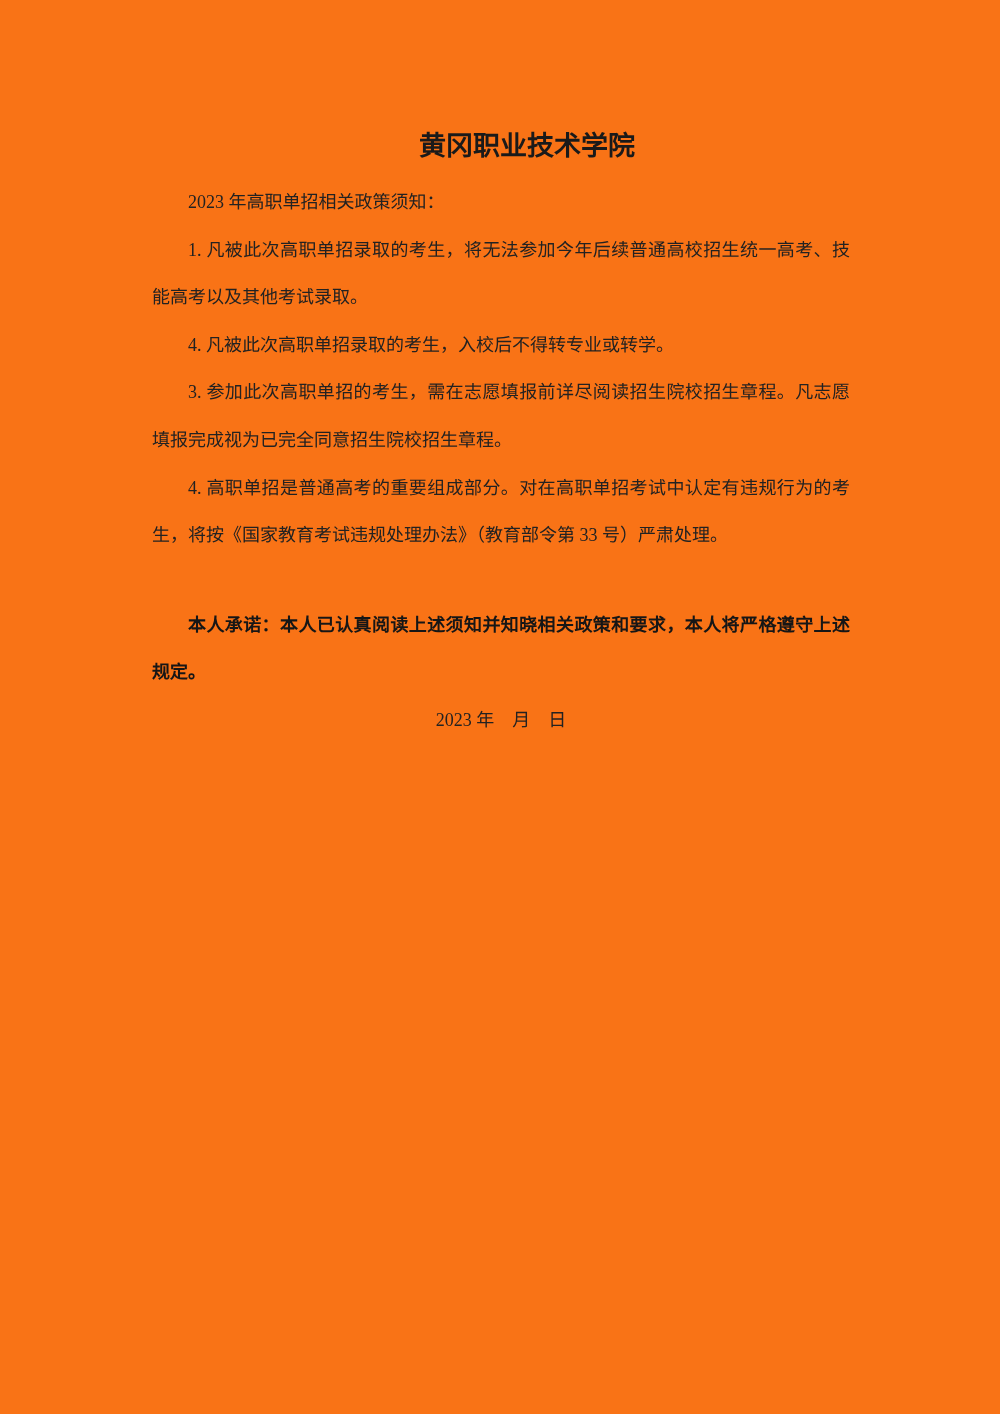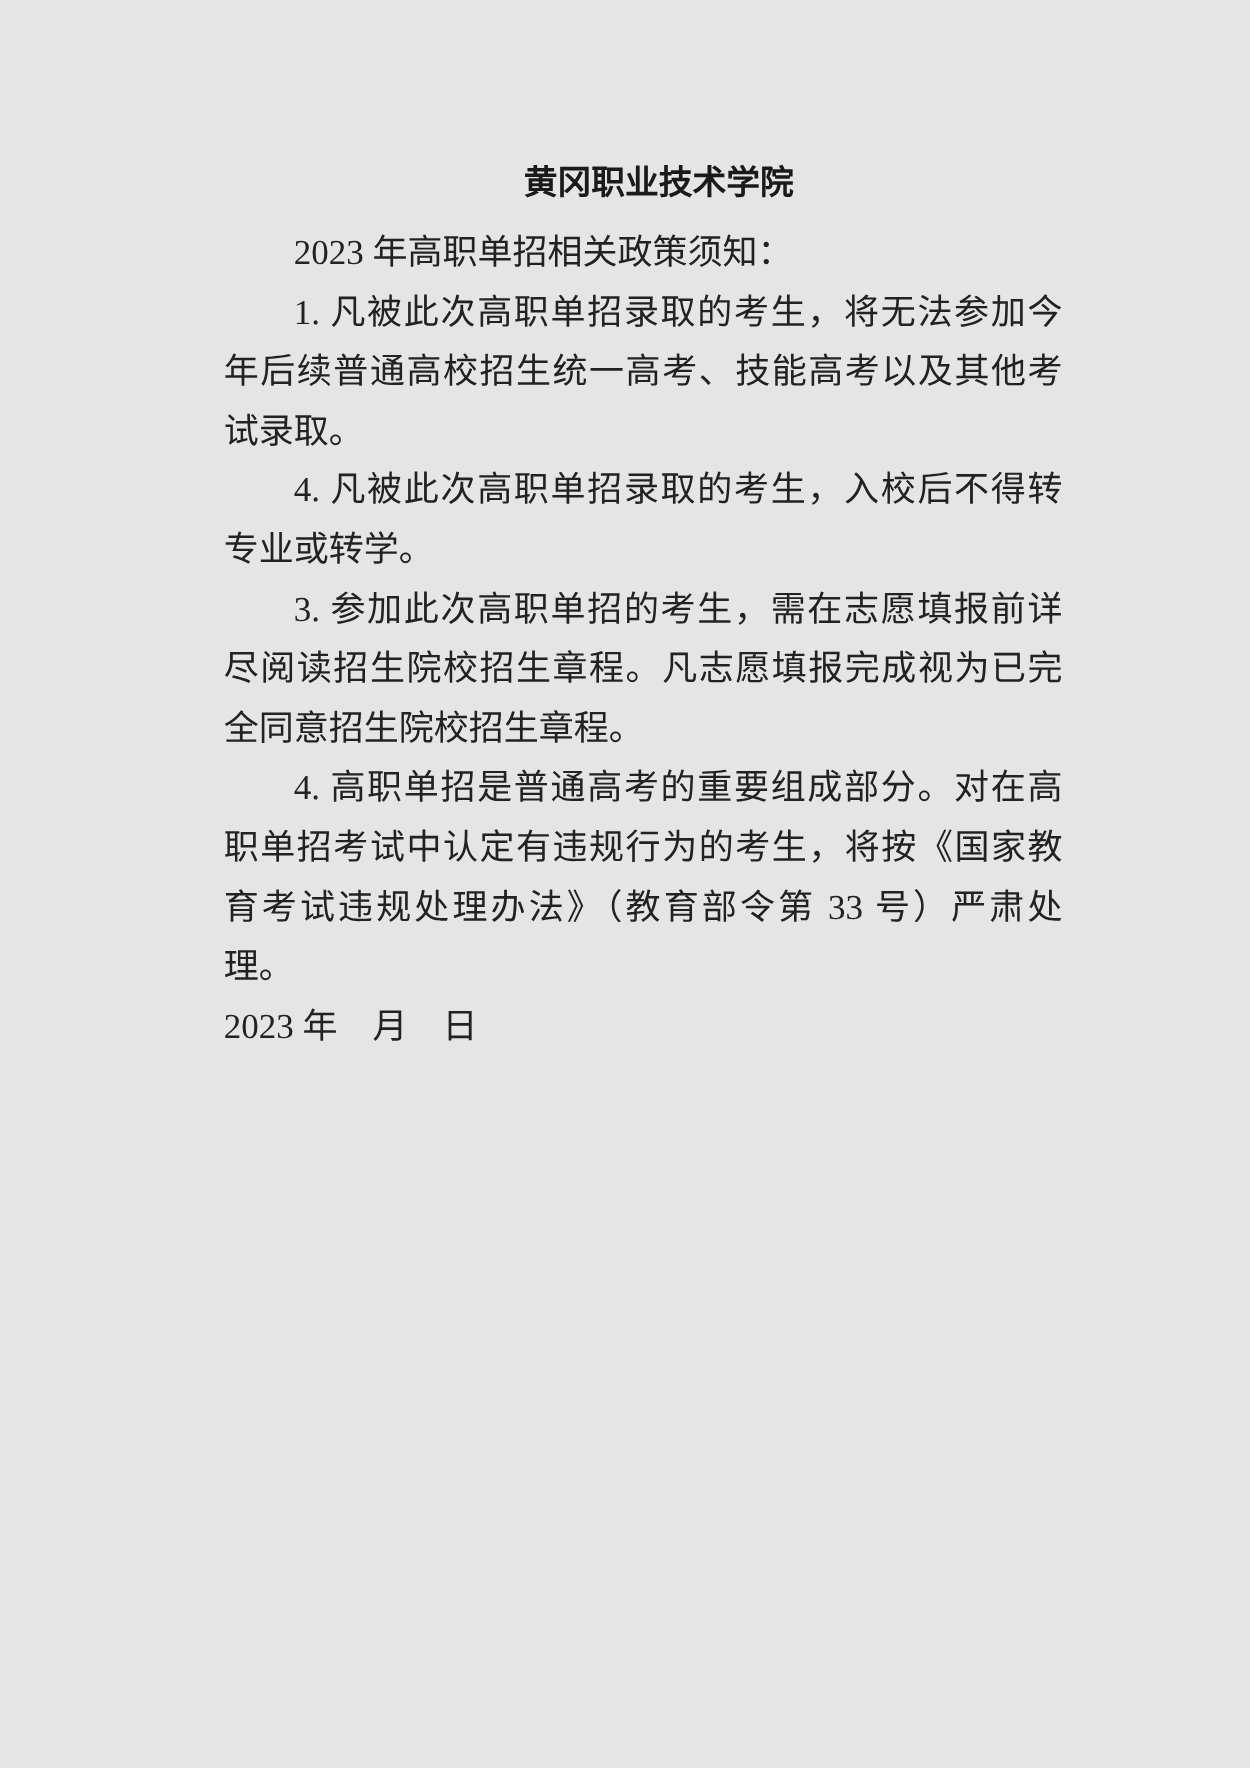--- a/index.html
+++ b/index.html
@@ -5,21 +5,21 @@
   html, body {
     margin: 0;
     padding: 0;
     background: #ffffff;
   }
   .page {
     position: relative;
     width: 1000px;
     height: 1414px;
     margin: 0 auto;
-    background: #e5e5e5;
+    background: #f97316;
     box-sizing: border-box;
     padding: 120px 150px 0 152px;
     color: #1c1c1c;
     overflow: hidden;
   }
   
   .titles {
     text-align: center;
     padding-left: 52px; 
     font-family: "Liberation Sans", "DejaVu Sans", sans-serif;
@@ -28,61 +28,61 @@
     line-height: 53px;
     color: #1a1a1a;
   }
   .titles .t-line {
     white-space: pre;
   }
   
   .doc-body {
     margin-top: 6px;
     font-family: "Liberation Serif", "DejaVu Serif", serif;
-    font-size: 28px;
+    font-size: 18px;
     line-height: 47.6px;
     text-align: justify;
     color: #222222;
-    margin-left: 27px;
   }
   .doc-body p {
     margin: 0;
     text-indent: 2em;
   }
   .commit {
     font-weight: 700;
     margin-top: 42px !important;
     color: #161616;
   }
   .sig-row {
     text-indent: 2em;
     white-space: pre;
   }
   .sig-row .id-label {
     margin-left: 3.7em;
   }
   .date-row {
-    text-align: left;
+    text-align: center;
     white-space: pre;
   }
 </style>
 </head>
 <body>
 
 <div class="page">
 
   <div class="titles">
     <div class="t-line">黄冈职业技术学院</div>
   </div>
 
   <div class="doc-body">
     <p>2023 年高职单招相关政策须知：</p>
     <p>1. 凡被此次高职单招录取的考生，将无法参加今年后续普通高校招生统一高考、技能高考以及其他考试录取。</p>
     <p>4. 凡被此次高职单招录取的考生，入校后不得转专业或转学。</p>
     <p>3. 参加此次高职单招的考生，需在志愿填报前详尽阅读招生院校招生章程。凡志愿填报完成视为已完全同意招生院校招生章程。</p>
     <p>4. 高职单招是普通高考的重要组成部分。对在高职单招考试中认定有违规行为的考生，将按《国家教育考试违规处理办法》（教育部令第 33 号）严肃处理。</p>
 
+    <p class="commit">本人承诺：本人已认真阅读上述须知并知晓相关政策和要求，本人将严格遵守上述规定。</p>
 
 
     <div class="date-row">2023 年　月　日</div>
   </div>
 
 </div>
 
 </body></html>

